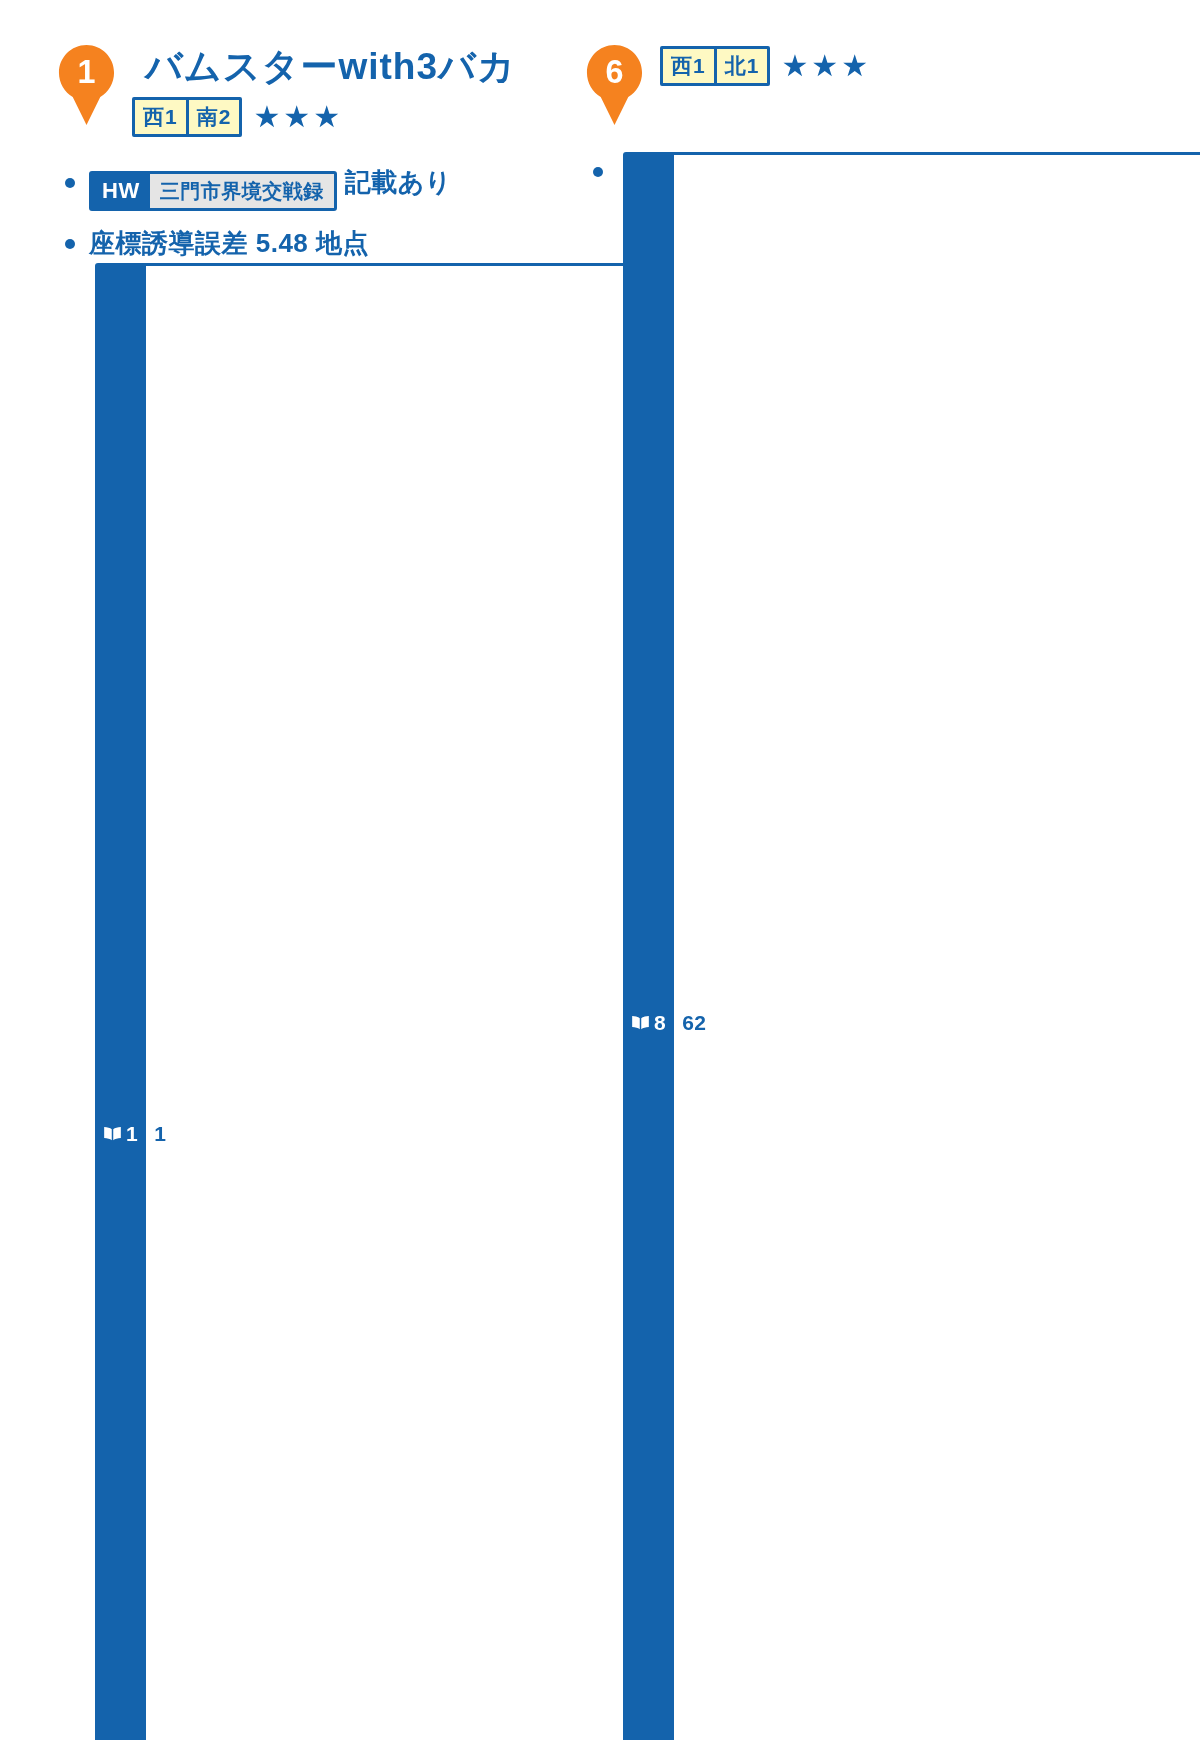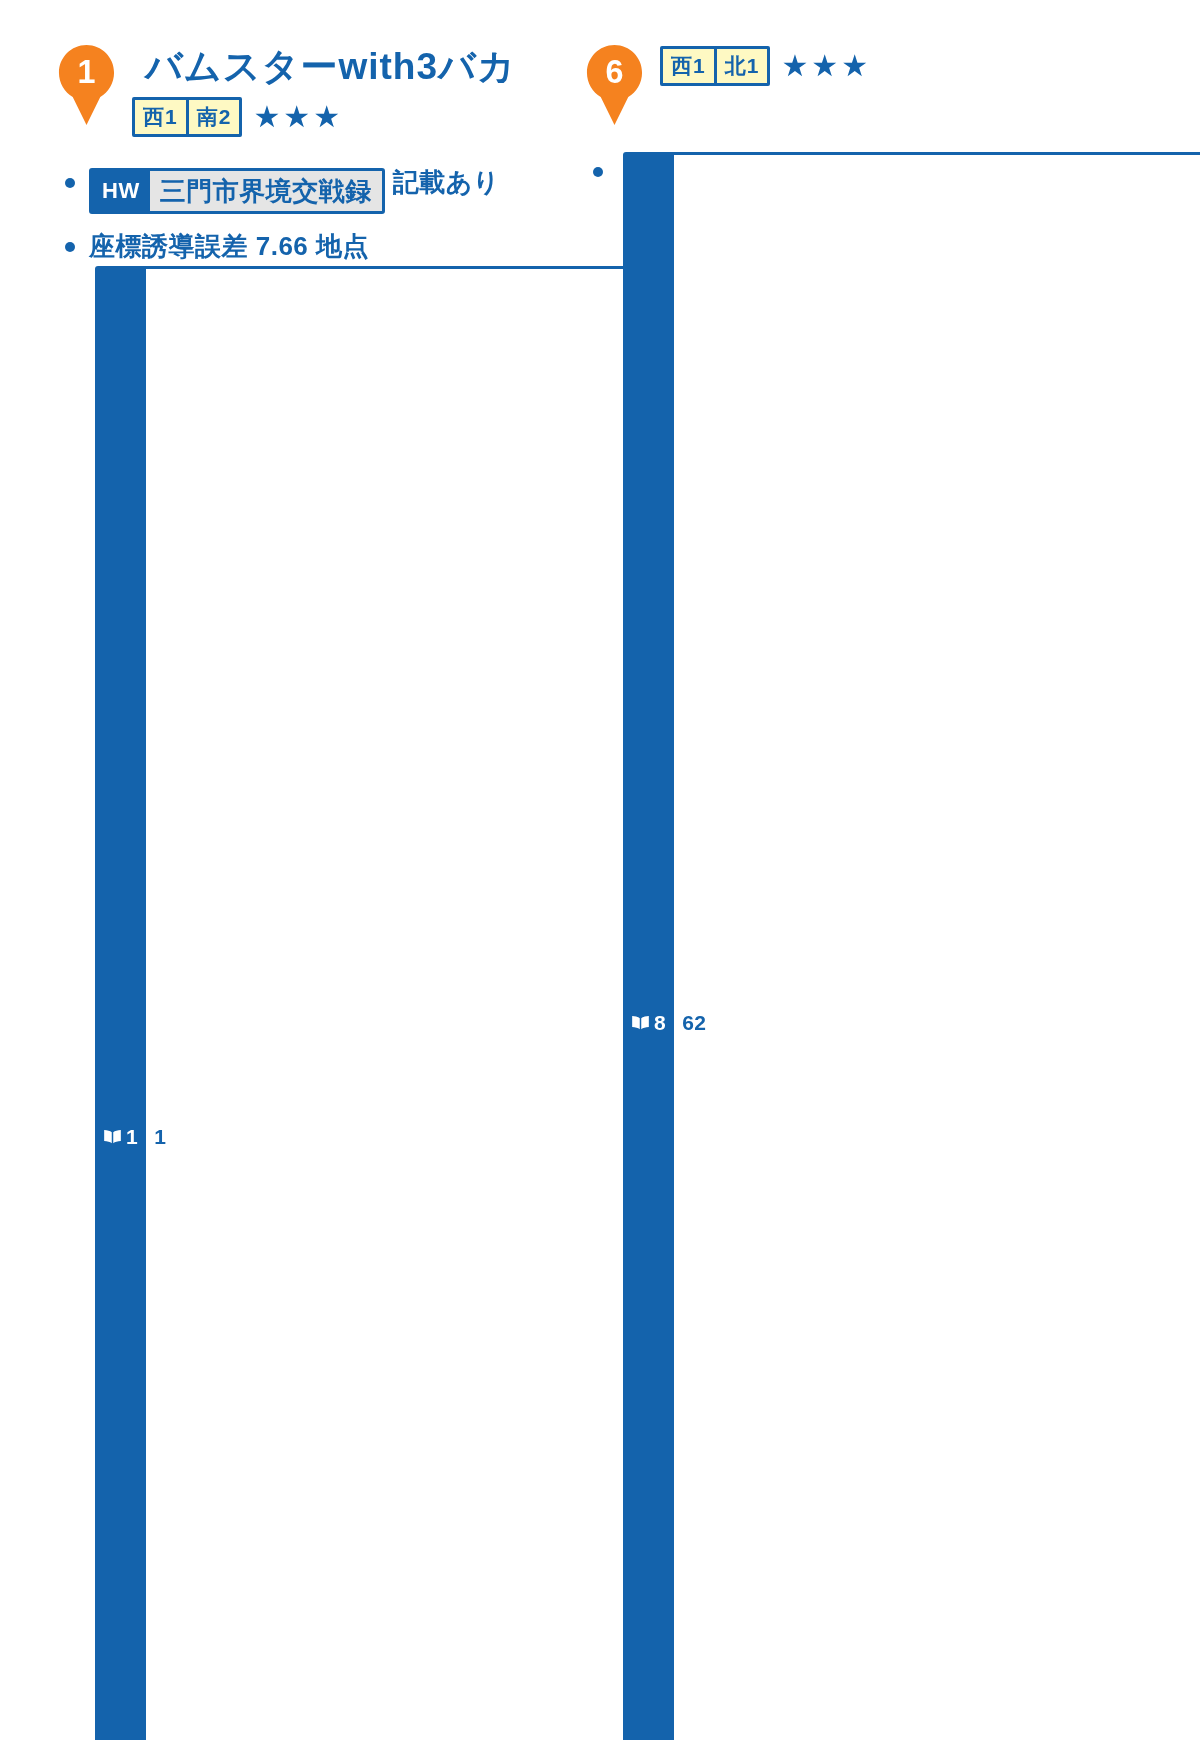--- a/index.html
+++ b/index.html
@@ -53,21 +53,21 @@
     padding:4px 8px;border-radius:3px 0 0 3px;font-size:21px;font-weight:700;
   }
   .ref .page{
     background:#fff;color:var(--blue);border:3px solid var(--blue);border-left:none;
     display:inline-flex;align-items:center;padding:4px 8px;font-size:21px;font-weight:700;
     border-radius:0 3px 3px 0;
   }
   .book-icon{display:inline-block;}
   .hwbadge{display:inline-flex;border:3px solid var(--blue);border-radius:3px;vertical-align:-7px;margin-right:8px;line-height:1;background:#e5e5e5;}
   .hwbadge .tag{background:var(--blue);color:#fff;padding:5px 10px;font-weight:700;font-size:22px;display:inline-flex;align-items:center;}
-  .hwbadge .label{color:var(--blue);padding:7px 10px;font-weight:700;font-size:26px;display:inline-flex;align-items:center;white-space:nowrap;}
+  .hwbadge .label{color:var(--blue);padding:7px 10px;font-weight:700;font-size:20px;display:inline-flex;align-items:center;white-space:nowrap;}
 </style>
 </head>
 <body>
 
 <div class="page">
   <div class="col col-left">
     <div class="items">
   <section class="item">
     <div class="head">
       <svg class="pin" viewBox="0 0 60 86" aria-hidden="true">
@@ -85,21 +85,21 @@
                 </span>
           <span class="stars">★★★</span>
         </div>
       </div>
     </div>
     <ul class="bullets">
             <li><span class="hwbadge">
                 <span class="tag">HW</span>
                 <span class="label">三門市界境交戦録</span>
               </span><span>記載あり</span></li>
-            <li><span>座標誘導誤差 7.66 地点</span><span class="ref">
+            <li><span>座標誘導誤差 5.48 地点</span><span class="ref">
                 <span class="vol">
                   <svg class="book-icon" viewBox="0 0 22 18" width="19" height="15" aria-hidden="true">
                     <path fill="#fff" d="M1 1.2C4.8 1.2 8.2 2.3 10.1 4V17C8.2 15.4 4.8 14.3 1 14.3ZM21 1.2C17.2 1.2 13.8 2.3 11.9 4V17C13.8 15.4 17.2 14.3 21 14.3Z"></path>
                   </svg>
                   <span>1</span>
                 </span>
                 <span class="page">1</span>
               </span></li>
           </ul>
   </section>

